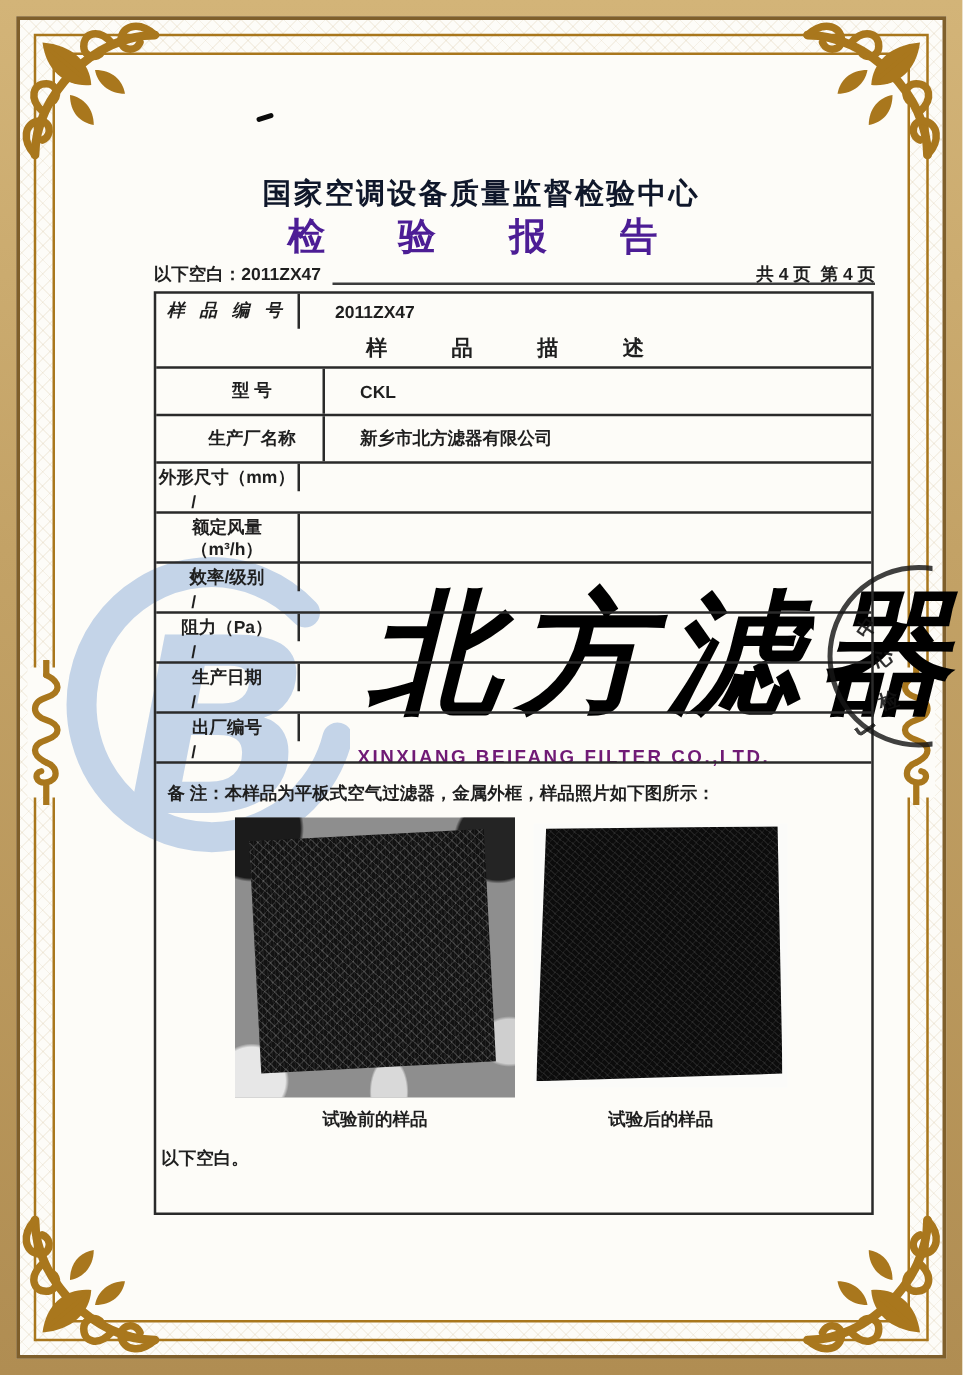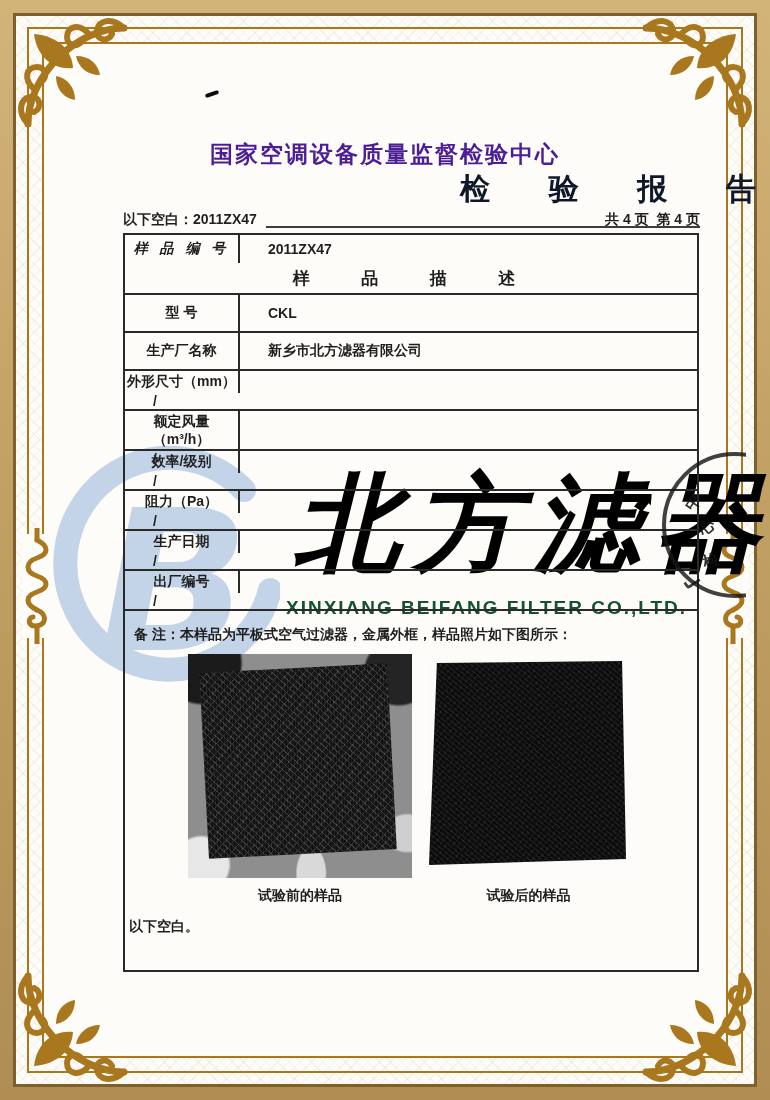--- a/index.html
+++ b/index.html
@@ -26,47 +26,47 @@
   .corner.br { bottom:12px; right:12px; transform:scale(-1,-1); }
   .mid-orn { position:absolute; width:36px; height:116px; z-index:1; }
   .mid-orn.left { left:19px; top:528px; }
   .mid-orn.right { left:715px; top:528px; transform:scaleX(-1); }
 
   
   .wm { position:absolute; z-index:2; pointer-events:none; }
   .wm-logo { left:48px; top:438px; width:232px; height:268px; }
   .wm-cn { left:294px; top:470px; font-size:106px; font-weight:700; color:#000000;
     letter-spacing:14px; line-height:1; white-space:nowrap;font-style:italic; }
-  .wm-en { left:286px; top:597px; font-size:19px; font-weight:700; color:#14532d;
+  .wm-en { left:286px; top:597px; font-size:15px; font-weight:700; color:#701a75;
     letter-spacing:2px; white-space:nowrap; }
 
   
   .content { position:absolute; inset:0; z-index:3; color:#1f1f1f; }
   .org-title { position:absolute; left:0; right:0; top:139px; text-align:center;
-    font-size:23px; font-weight:700; letter-spacing:2px; color:#4c1d95; }
-  .doc-title { position:absolute; left:0; right:0; top:169px; text-align:right;
-    font-size:30px; font-weight:700; letter-spacing:14px; color:#0f172a; white-space:pre; }
+    font-size:23px; font-weight:700; letter-spacing:2px; color:#0f172a; }
+  .doc-title { position:absolute; left:0; right:0; top:169px; text-align:center;
+    font-size:30px; font-weight:700; letter-spacing:14px; color:#4c1d95; white-space:pre; }
   .rpt-line { position:absolute; left:123px; top:211px; font-size:14px; font-weight:700; }
   .pages-info { position:absolute; right:70px; top:211px; font-size:14px; font-weight:700; white-space:pre;}
   .rpt-underline { position:absolute; left:266px; top:226px; width:434px;
     border-top:2px solid #3c3c3c; }
   .scan-dash { position:absolute; left:205px; top:92px; width:14px; height:4px;
     background:#0b0b0b; transform:rotate(-18deg); border-radius:2px; }
 
   
   .s-table { position:absolute; left:123px; top:233px; width:576px; height:739px;
     border:2px solid #2a2a2a; display:flex; flex-direction:column; background:transparent; }
   .t-row { display:flex; border-top:2px solid #2a2a2a; }
   .t-row:first-child { border-top:none; }
   .t-label { width:115px; border-right:2px solid #2a2a2a; display:flex;
     align-items:center; justify-content:center; text-align:center;
     font-size:14px; font-weight:700; padding:2px; }
   .t-value { flex:1; display:flex; align-items:center; padding-left:28px;
     font-size:14px; font-weight:700; }
-  .rh28 { height:28px; } .rh38 { height:38px; } .rh40 { height:40px;flex-direction:column; }
+  .rh28 { height:28px; } .rh38 { height:38px;padding-left:20px; } .rh40 { height:40px;flex-direction:column; }
   .t-section { height:30px; display:flex; align-items:center; justify-content:center;
     font-size:17px; font-weight:700; letter-spacing:14px; white-space:pre; }
   .t-remark { flex:1; position:relative; }
   .remark-text { position:absolute; left:9px; top:15px; font-size:14px; font-weight:700; }
 
   
   .photo-before { position:absolute; left:63px; top:43px; width:224px; height:224px;
     background:
       radial-gradient(ellipse at 6% 4%, #1b1b1b 0 13%, transparent 14%),
       radial-gradient(ellipse at 94% 8%, #242424 0 11%, transparent 12%),

